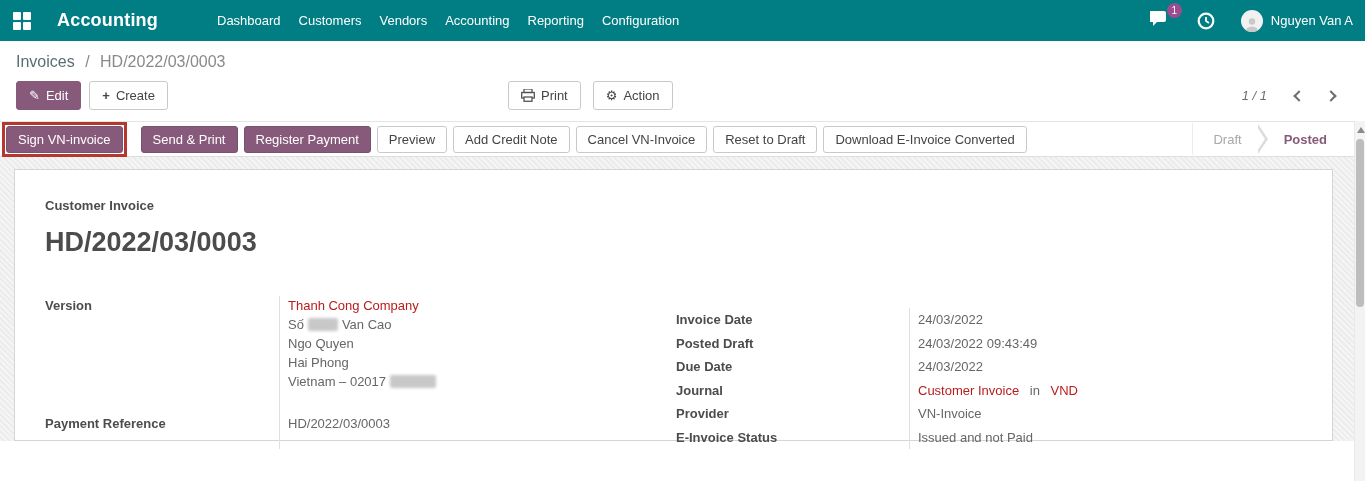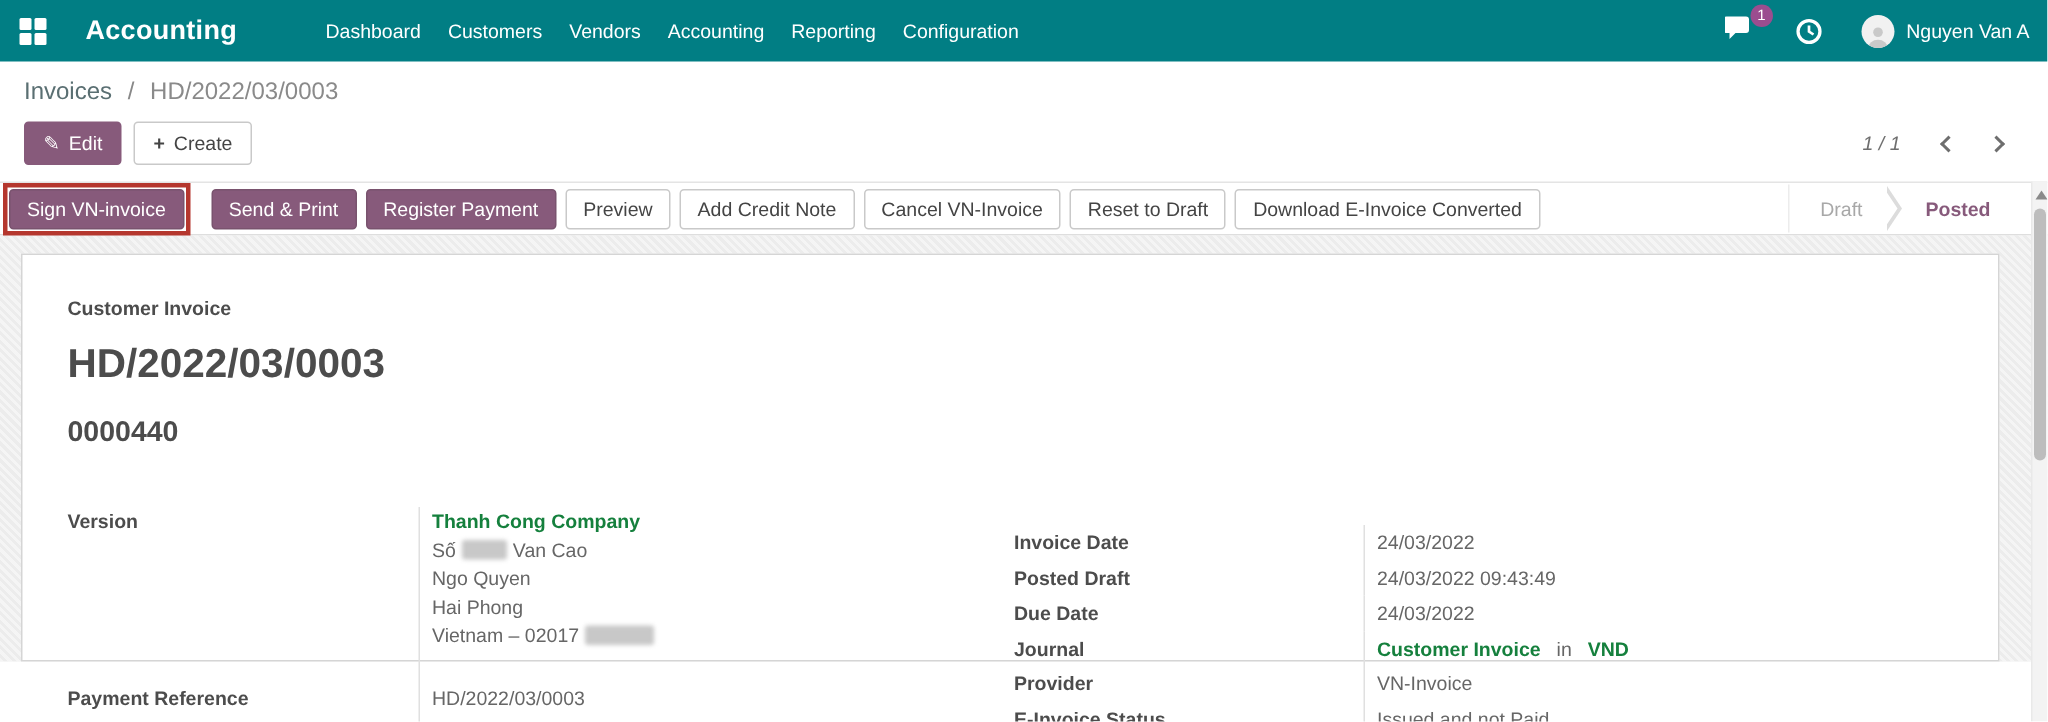--- a/index.html
+++ b/index.html
@@ -75,21 +75,21 @@
   .doc-type { font-size:13px; font-weight:bold; color:#4c4c4c; }
   .doc-number { font-size:27px; font-weight:bold; color:#4c4c4c; margin-top:14px; }
   .doc-ref { font-size:19px; font-weight:bold; color:#4c4c4c; margin-top:20px; }
   .field-area { display:flex; margin-top:38px; font-size:13px; }
   .group-left { width:631px; display:grid; grid-template-columns:234px 1fr; }
   .group-right { flex:1; display:grid; grid-template-columns:233px 1fr;margin-top:12px; }
   .flabel { font-weight:bold; color:#4c4c4c; line-height:19px; }
   .fvalue { border-left:1px solid #e0e0e0; padding-left:8px; color:#666; line-height:19px; }
   .group-right .flabel, .group-right .fvalue { line-height:23.5px; }
   .pad-row { padding-top:6px; }
-  .link { color:#15803d; cursor:pointer;font-weight:bold; }
+  .link { color:#b91c1c; cursor:pointer; }
   .redact { display:inline-block; height:13px; background:#c8c8c8; border-radius:2px;
     filter:blur(1.5px); vertical-align:-2px; margin:0 4px; }
   .redact-sm { width:30px; } .redact-lg { width:46px; margin-right:0; }
   .jmid { margin:0 7px; }
 
   
   .scrollbar { position:absolute; top:121px; right:0; bottom:0; width:11px;
     background:#f3f3f3; border-left:1px solid #e9e9e9; }
   .sb-up { position:absolute; top:6px; left:2px; width:0; height:0;
     border-left:4px solid transparent; border-right:4px solid transparent;
@@ -153,20 +153,34 @@
 
   <div class="toolbar-row">
     <div class="toolbar-left">
       <button class="btn btn-primary">
         <span class="icon-glyph">✎</span>
         <span>Edit</span>
       </button>
       <button class="btn">
         <span class="icon-glyph" style="font-weight:bold">+</span>
         <span>Create</span>
+      </button>
+    </div>
+    <div class="toolbar-center">
+      <button class="btn">
+        <svg width="14" height="13" viewBox="0 0 14 13">
+          <rect x="3" y="0" width="8" height="3.5" fill="none" stroke="#555" stroke-width="1.3"></rect>
+          <rect x="0.7" y="3.5" width="12.6" height="5.5" fill="none" stroke="#555" stroke-width="1.3"></rect>
+          <rect x="3" y="8" width="8" height="4.3" fill="#fff" stroke="#555" stroke-width="1.3"></rect>
+        </svg>
+        <span>Print</span>
+      </button>
+      <button class="btn">
+        <span class="icon-glyph">⚙</span>
+        <span>Action</span>
       </button>
     </div>
     <div class="toolbar-right">
       <span class="pager-value">1 / 1</span>
       <span class="pg-chev pg-left"></span>
       <span class="pg-chev pg-right"></span>
     </div>
   </div>
 
   <div class="action-strip">
@@ -187,21 +201,20 @@
           <i class="inner"></i>
         </span>
       <span class="sb-state active">Posted</span>
     </div>
   </div>
 
   <div class="content-bg">
     <div class="sheet">
       <div class="doc-type">Customer Invoice</div>
       <div class="doc-number">HD/2022/03/0003</div>
-      <div class="doc-ref">0000440</div>
 
       <div class="field-area">
 
         <div class="group-left">
           <div class="flabel">Version</div>
           <div class="fvalue">
             <div><span class="link">Thanh Cong Company</span></div>
             <div><span>Số</span><span class="redact redact-sm"></span><span>Van Cao</span></div>
             <div>Ngo Quyen</div>
             <div>Hai Phong</div>

